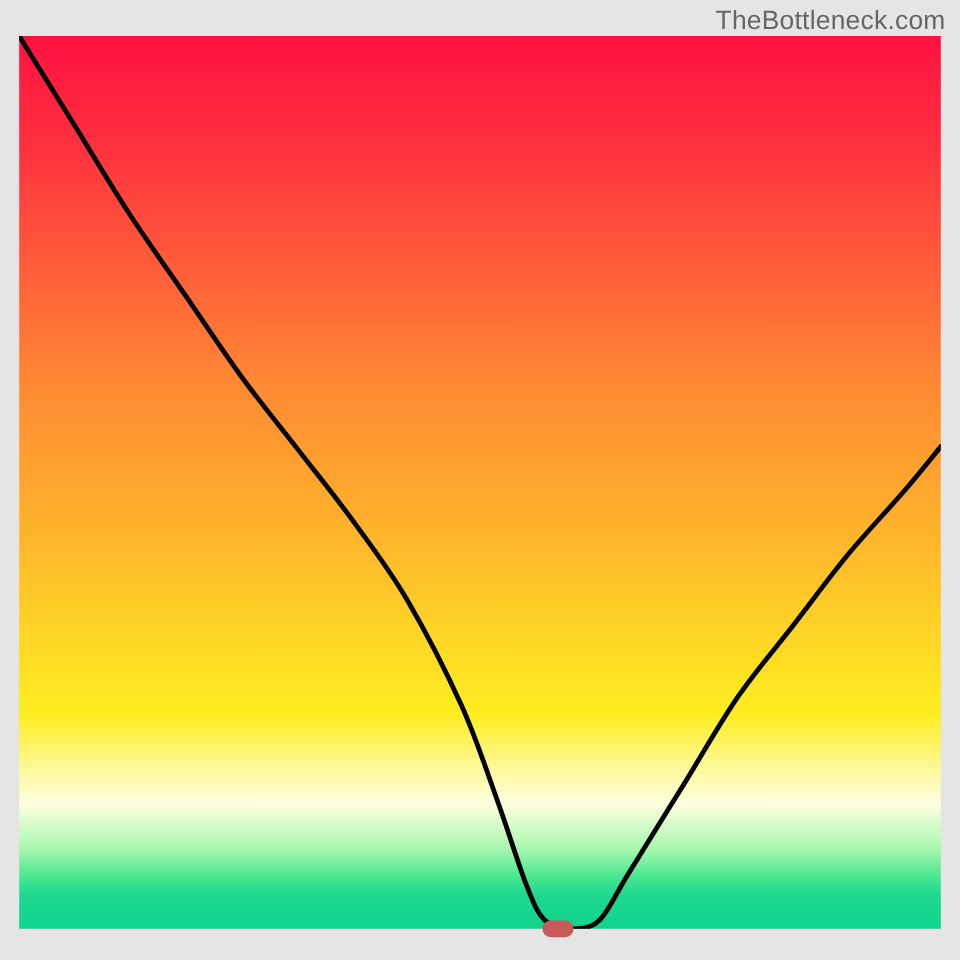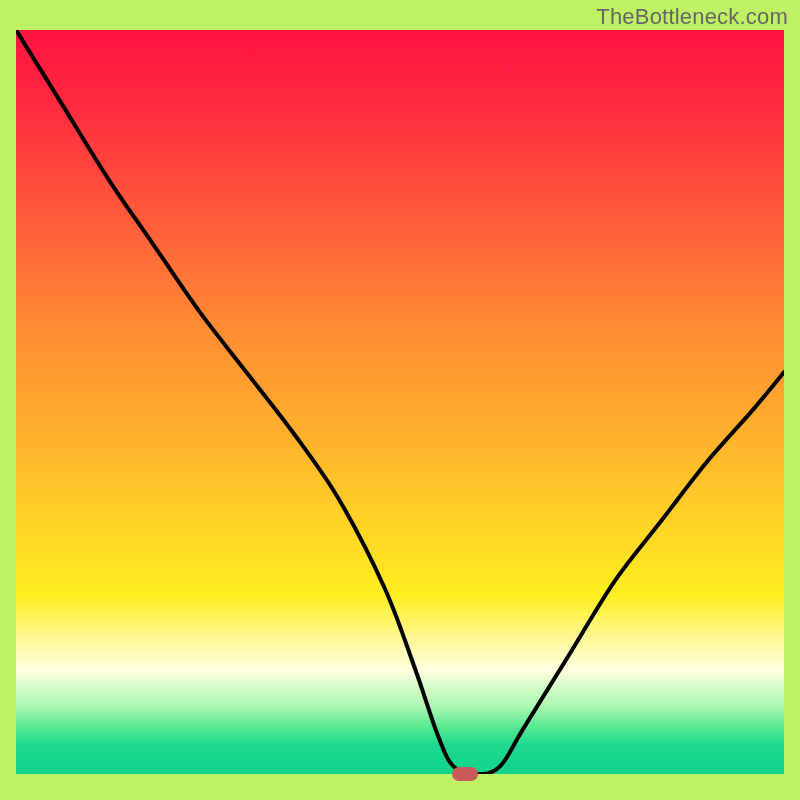--- a/index.html
+++ b/index.html
@@ -8,21 +8,21 @@
     width: 800px;
     height: 800px;
     background: #000;
     font-family: Arial, Helvetica, sans-serif;
     overflow: hidden;
   }
   .frame {
     position: relative;
     width: 800px;
     height: 800px;
-    background: #bef264;
+    background: #e5e5e5;
     text-decoration: underline;
   }
   .watermark {
     position: absolute;
     top: 4px;
     right: 12px;
     color: #666;
     font-size: 22px;
     font-weight: 500;
     letter-spacing: 0.2px;

